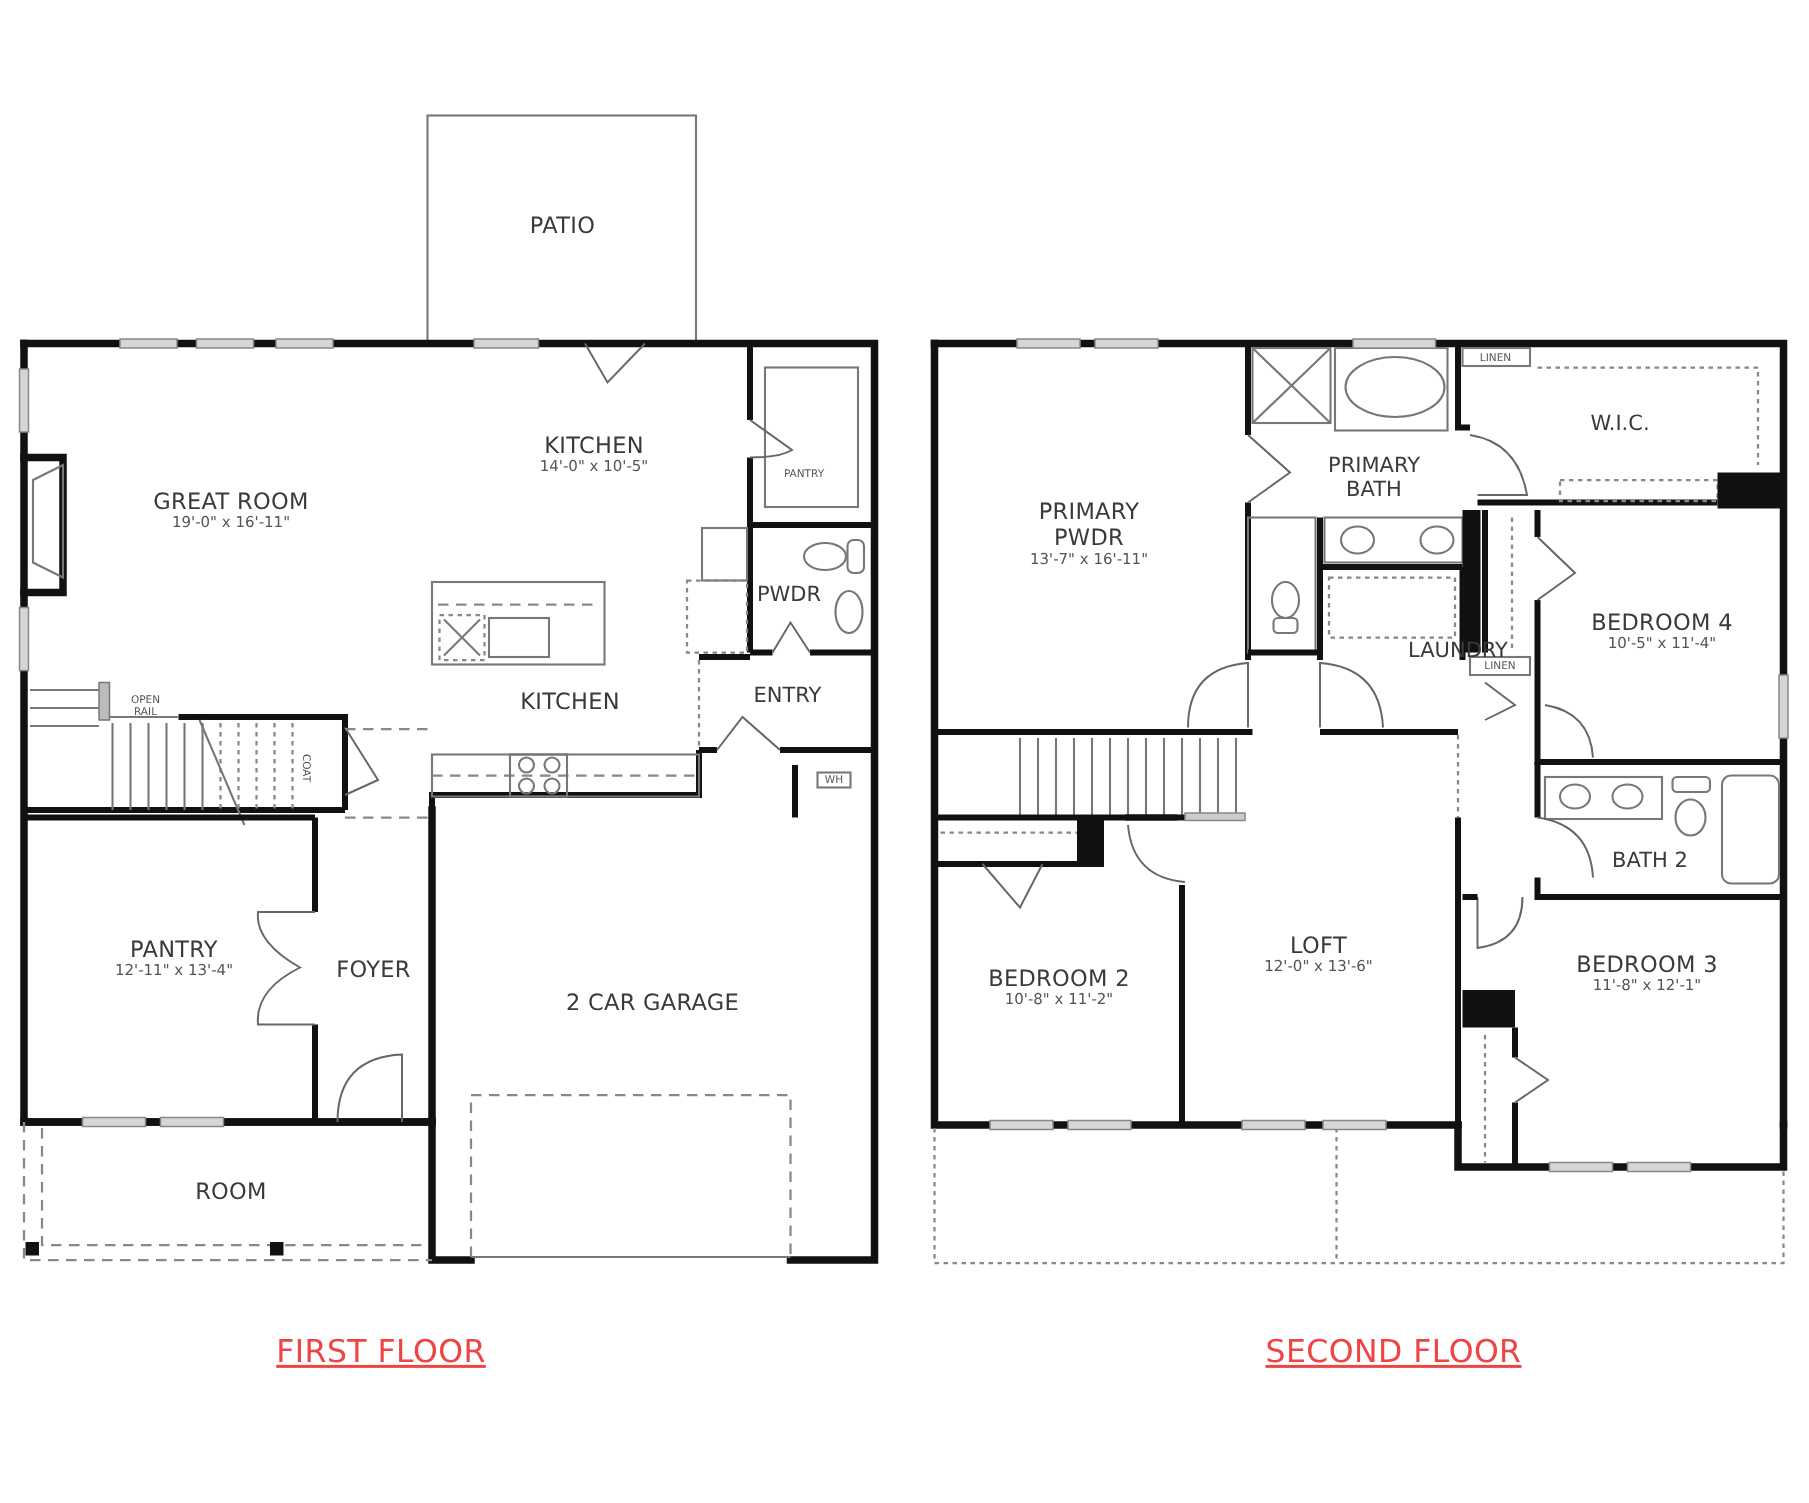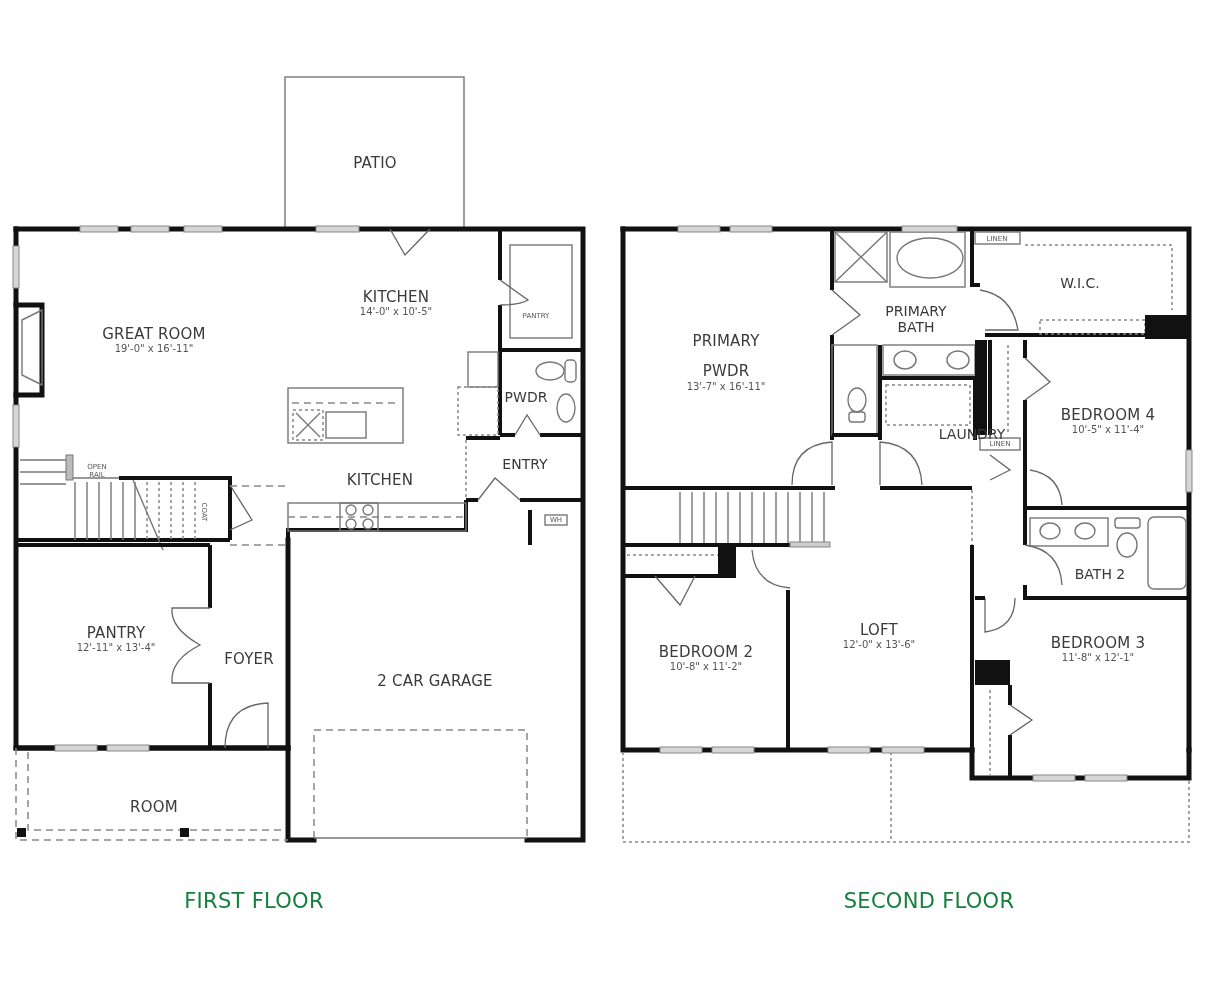--- a/index.html
+++ b/index.html
@@ -7,25 +7,25 @@
   svg { position:absolute; left:0; top:0; }
   .wall { stroke:#111; stroke-width:5; fill:none; stroke-linecap:square; }
   .iwall { stroke:#111; stroke-width:4; fill:none; }
   .thin { stroke:#777; stroke-width:1.4; fill:none; }
   .dash { stroke:#888; stroke-width:1.5; fill:none; stroke-dasharray:7 5; }
   .dash2 { stroke:#888; stroke-width:1.5; fill:none; stroke-dasharray:3 3; }
   .win { fill:#d6d6d6; stroke:#888; stroke-width:1; }
   .door { stroke:#666; stroke-width:1.3; fill:none; }
   .fill { fill:#111; }
   .lbl { position:absolute; transform:translate(-50%,-50%); text-align:center; white-space:nowrap; color:#3a3a3a; line-height:1.15; }
-  .room-name { font-size:15px; letter-spacing:0.2px;margin-top:13px; }
+  .room-name { font-size:15px; letter-spacing:0.2px; }
   .room-dim { font-size:10px; color:#555; display:block; }
   .small { font-size:14px; }
   .tiny { font-size:7px; color:#555; }
-  .floor-title { font-size:21px; color:#15803d; letter-spacing:0.3px; }
+  .floor-title { font-size:21px; color:#ef4444; letter-spacing:0.3px;text-decoration:underline; }
 </style>
 </head>
 <body>
 
 <svg width="1206" height="1002" viewBox="0 0 1206 1002">
 
   <g>
 
     <rect x="285" y="77" width="179" height="152" class="thin"></rect>
 

